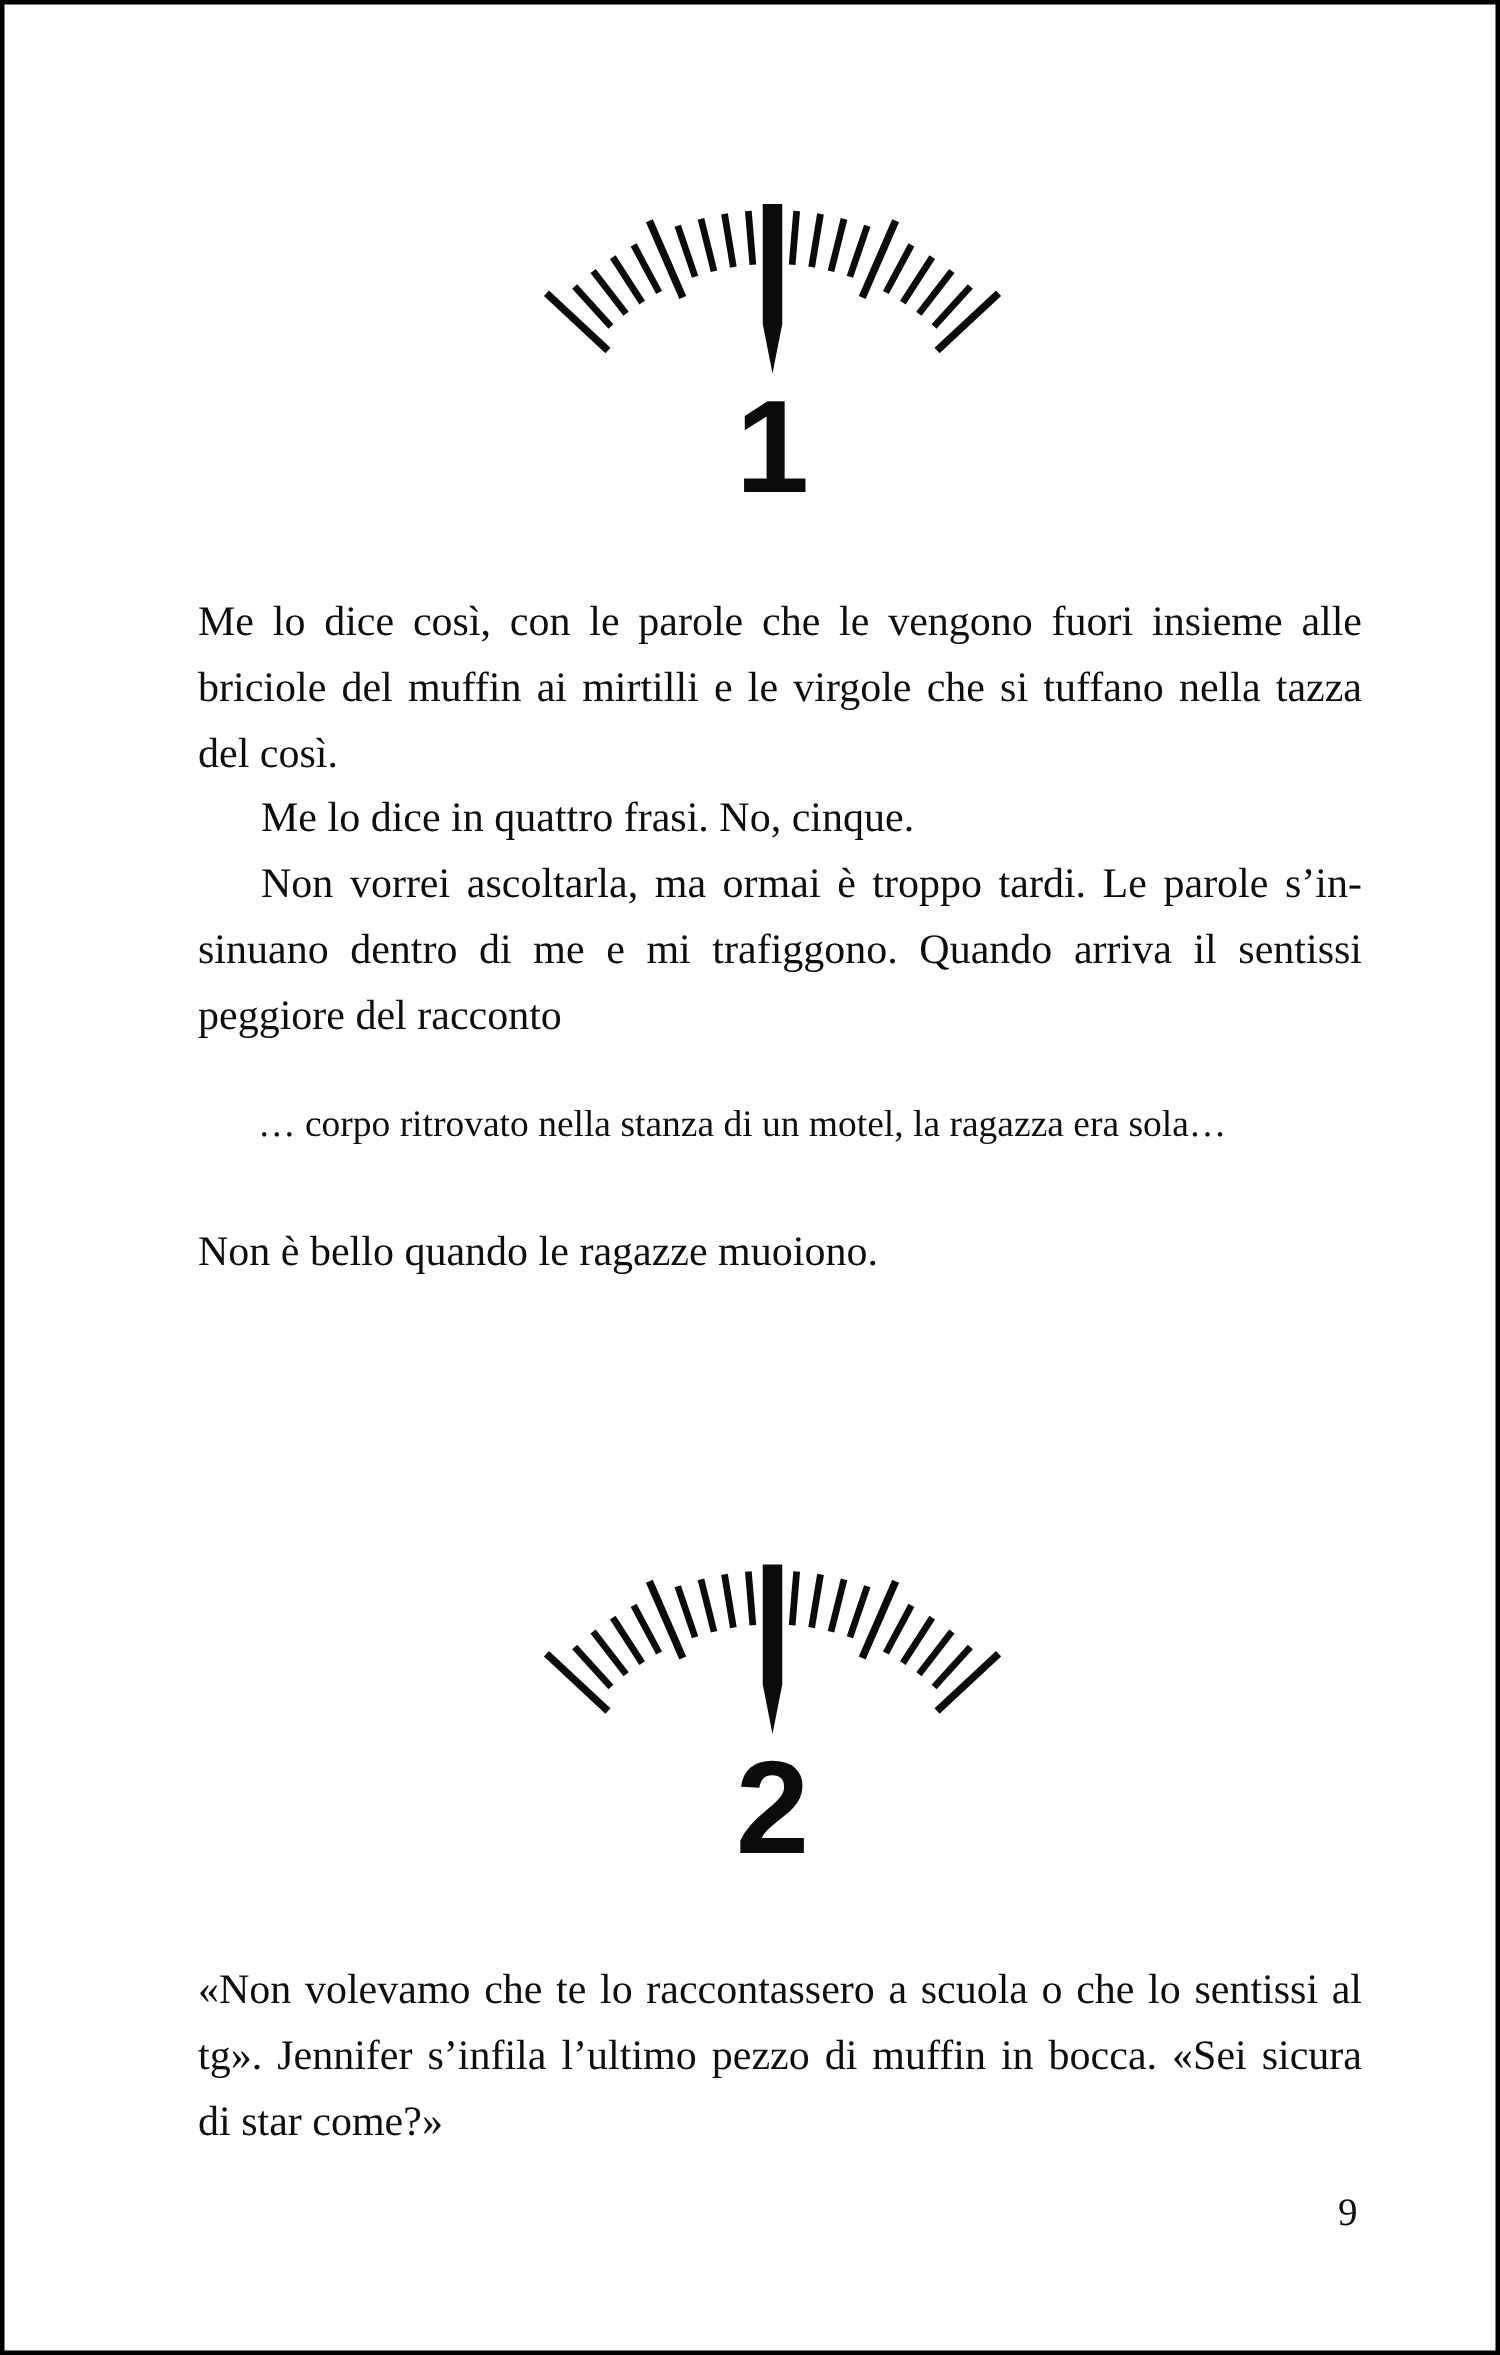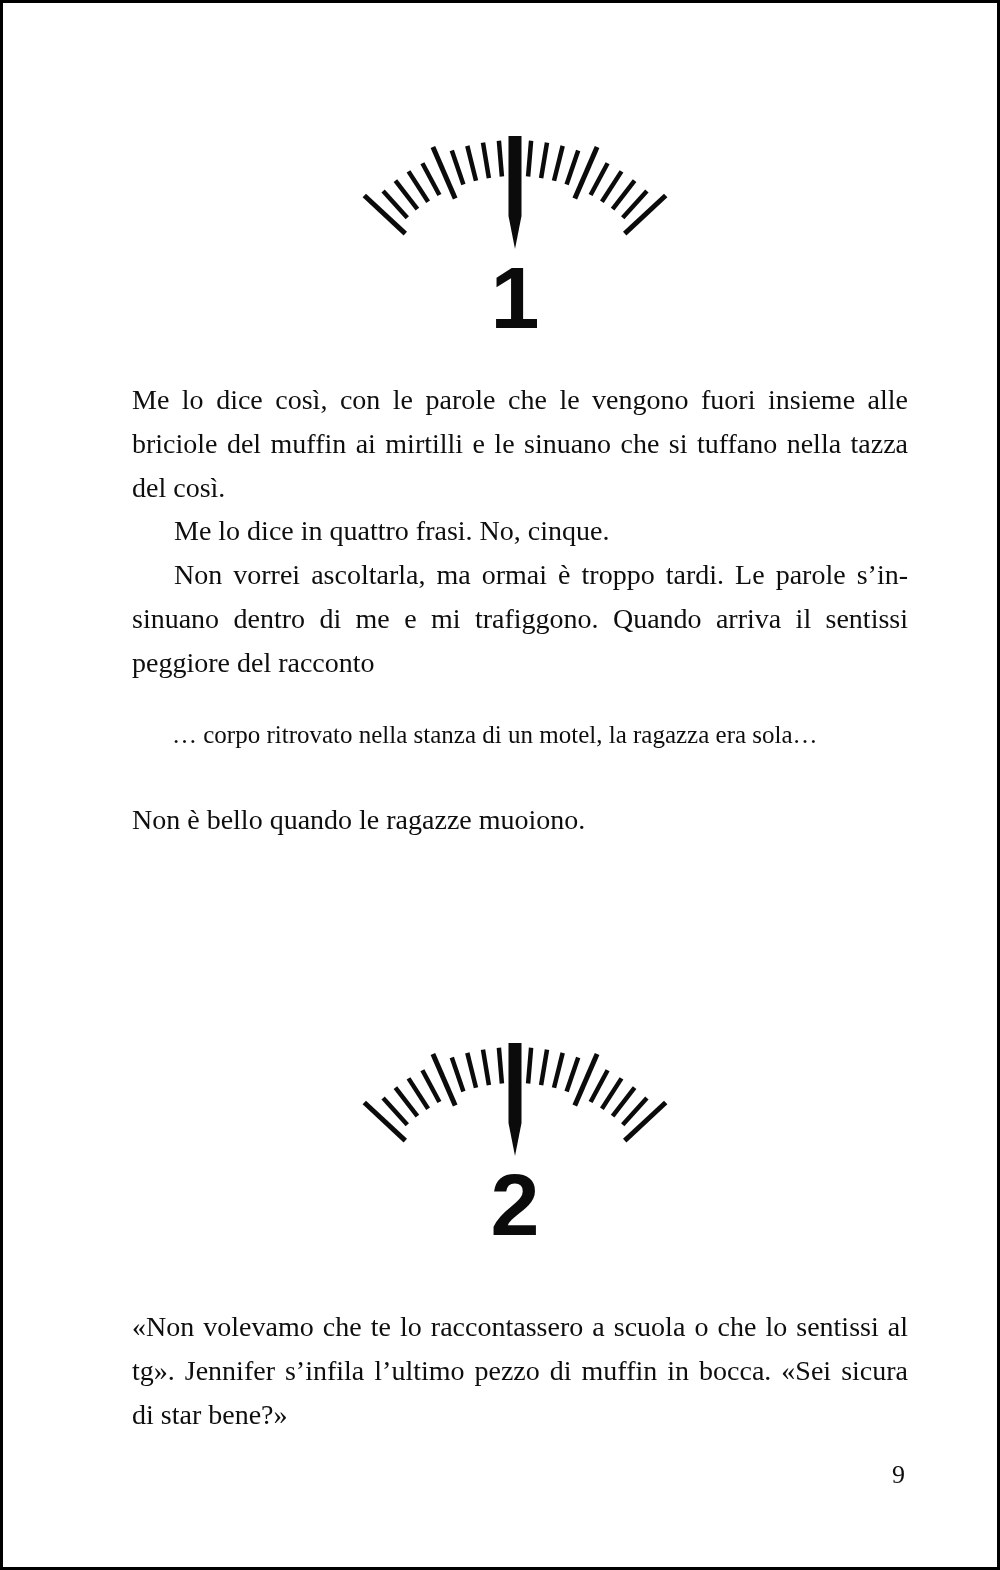--- a/index.html
+++ b/index.html
@@ -27,21 +27,21 @@
     font-size:88px;line-height:88px;
     color:#0b0b0b;
   }
   #gauge-1{top:133px;}
   #gauge-2{top:1040px;}
   
   .text-block{
     position:absolute;left:129px;width:776px;
     font-size:28px;line-height:43.8px;
   }
-  #text-block-1{top:375px;}
+  #text-block-1{top:390px;}
   #text-block-2{top:1278px;margin-top:24px;}
   .para{margin:0;}
   .para.indent .line:first-child{text-indent:42px;}
   .line{display:block;text-align:left;}
   .line.jl{text-align:justify;text-align-last:justify;}
   .para.inset{margin-top:28px;margin-bottom:42px;}
   .para.inset .line{font-size:25px;padding-left:40px;}
   .para.spaced-before{margin-top:32px;}
   
   .page-number{
@@ -78,21 +78,21 @@
         <line x1="257.7" y1="81.7" x2="281.9" y2="55.0" stroke-width="4.5"></line>
         <line x1="259.7" y1="97.7" x2="300.7" y2="59.5" stroke-width="5"></line>
         <path d="M143.5 0 L156.5 0 L156.5 80 L150 113 L143.5 80 Z"></path>
       </svg>
     <div class="chapter-number">1</div>
   </div>
 
   <div class="text-block" id="text-block-1">
     <div class="para">
         <div class="line jl">Me lo dice così, con le parole che le vengono fuori insieme alle</div>
-        <div class="line jl">briciole del muffin ai mirtilli e le sinuano che si tuffano nella tazza</div>
+        <div class="line jl">briciole del muffin ai mirtilli e le virgole che si tuffano nella tazza</div>
         <div class="line">del così.</div>
       </div>
     <div class="para indent">
         <div class="line">Me lo dice in quattro frasi. No, cinque.</div>
       </div>
     <div class="para indent">
         <div class="line jl">Non vorrei ascoltarla, ma ormai è troppo tardi. Le parole s’in-</div>
         <div class="line jl">sinuano dentro di me e mi trafiggono. Quando arriva il sentissi</div>
         <div class="line">peggiore del racconto</div>
       </div>
@@ -128,19 +128,19 @@
         <line x1="259.7" y1="97.7" x2="300.7" y2="59.5" stroke-width="5"></line>
         <path d="M143.5 0 L156.5 0 L156.5 80 L150 113 L143.5 80 Z"></path>
       </svg>
     <div class="chapter-number">2</div>
   </div>
 
   <div class="text-block" id="text-block-2">
     <div class="para">
         <div class="line jl">«Non volevamo che te lo raccontassero a scuola o che lo sentissi al</div>
         <div class="line jl">tg». Jennifer s’infila l’ultimo pezzo di muffin in bocca. «Sei sicura</div>
-        <div class="line">di star bene?»</div>
+        <div class="line">di star come?»</div>
       </div>
   </div>
 
   <div class="page-number">9</div>
 
 </div>
 
 </body></html>

